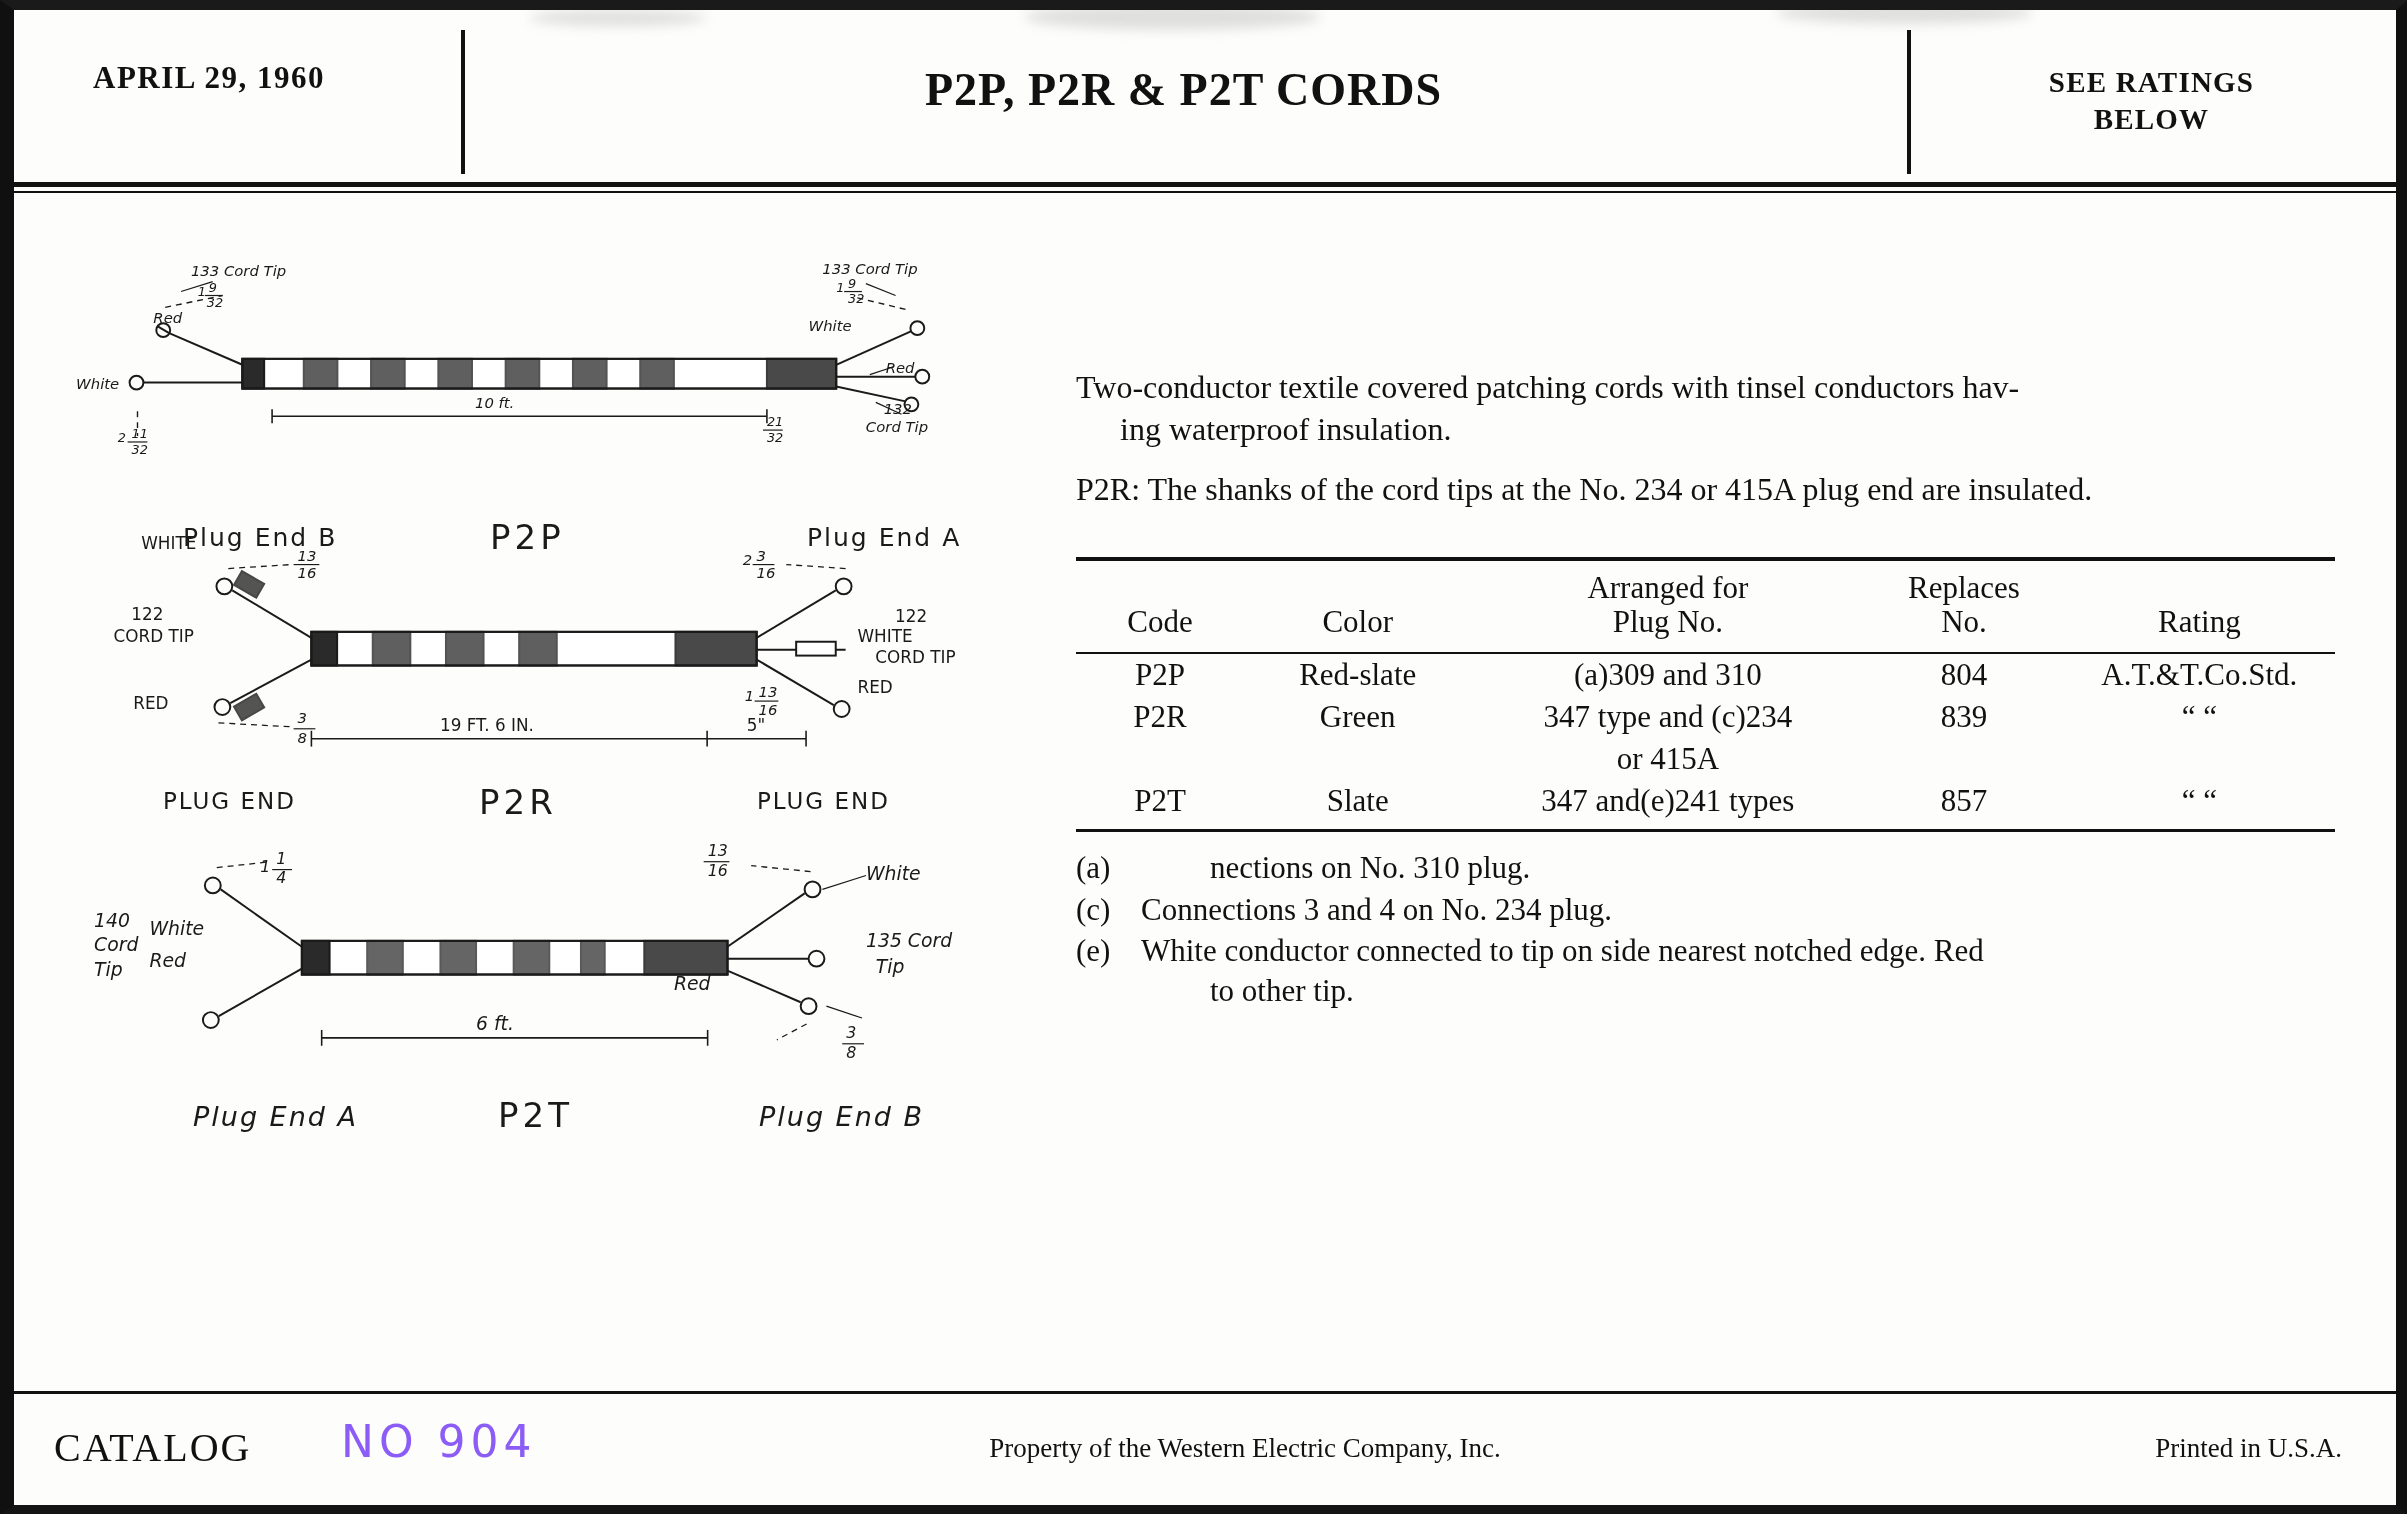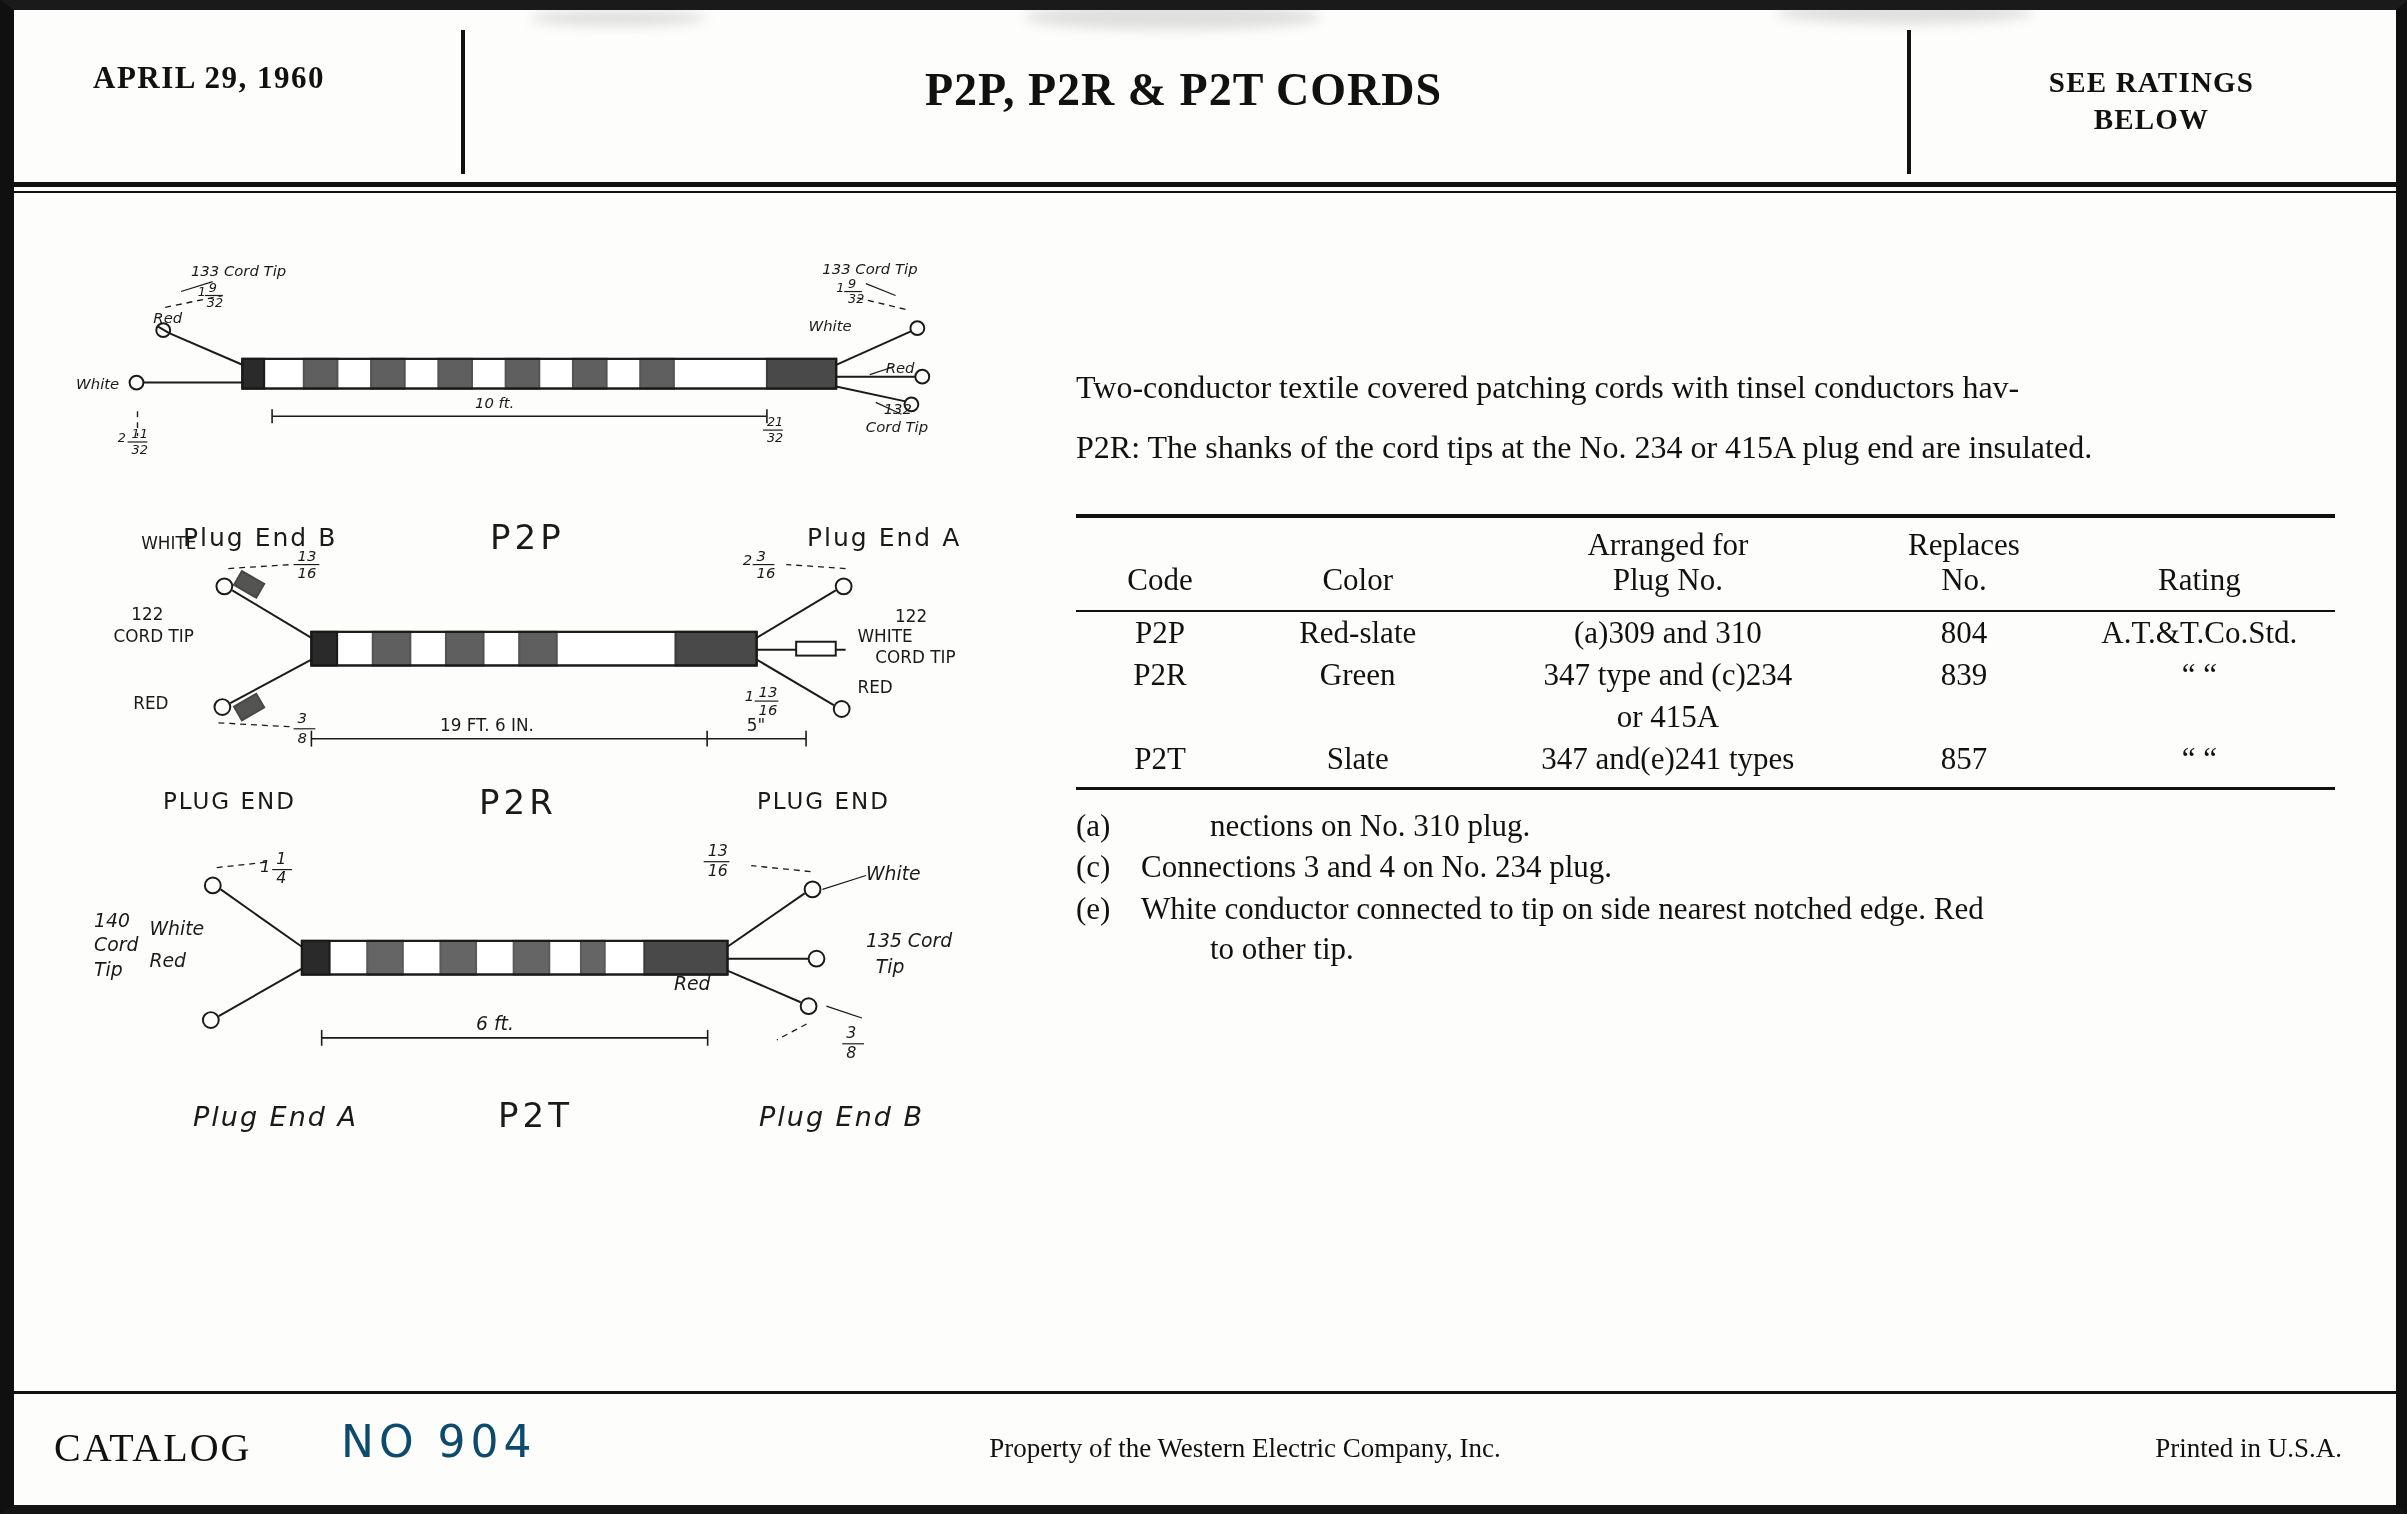--- a/index.html
+++ b/index.html
@@ -232,21 +232,21 @@
     letter-spacing: 2px;
     color: #111;
   }
   .catalog-no {
     position: absolute;
     left: 327px;
     top: 1406px;
     font-family: "DejaVu Sans", sans-serif;
     font-size: 44px;
     letter-spacing: 5px;
-    color: #0c4a6e;
+    color: #8b5cf6;
   }
   .property {
     position: absolute;
     left: 0;
     top: 1423px;
     width: 2382px;
     text-align: center;
     font-size: 27px;
     color: #111;
     padding-left: 40px;
@@ -532,20 +532,21 @@
           <div class="fig-caption" style="position:absolute; left:99px; top:-22px; font-size:27px; font-style:italic;">Plug End A</div>
           <div class="fig-caption" style="position:absolute; left:404px; top:-28px; font-size:34px; letter-spacing:4px;">P2T</div>
           <div class="fig-caption" style="position:absolute; left:665px; top:-22px; font-size:27px; font-style:italic;">Plug End B</div>
         </div>
       </div>
     </div>
 
     <div class="content">
       <p class="intro">
         <span>Two-conductor textile covered patching cords with tinsel conductors hav-</span>
+        <span class="ind">ing waterproof insulation.</span>
       </p>
       <p class="intro2">
         <span>P2R:  The shanks of the cord tips at the No. 234 or 415A plug end are</span>
         <span class="ind">insulated.</span>
       </p>
 
       <div class="tbl-wrap">
         <table class="cords">
           <thead>
             <tr class="hdr">

